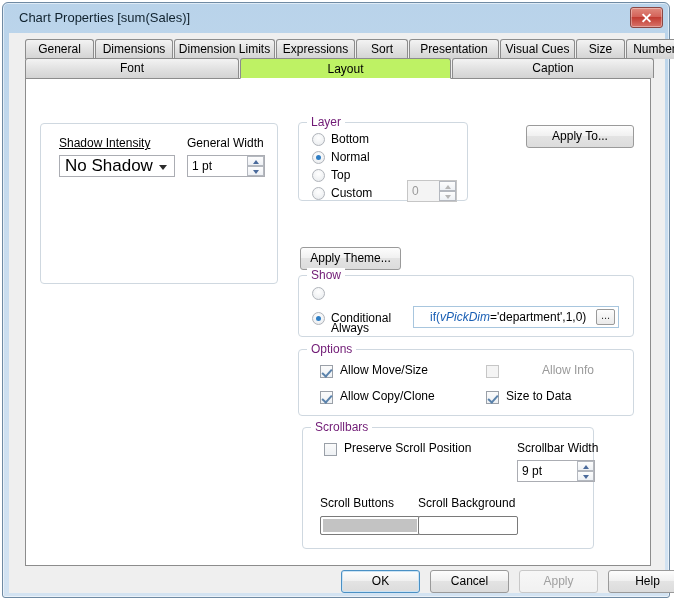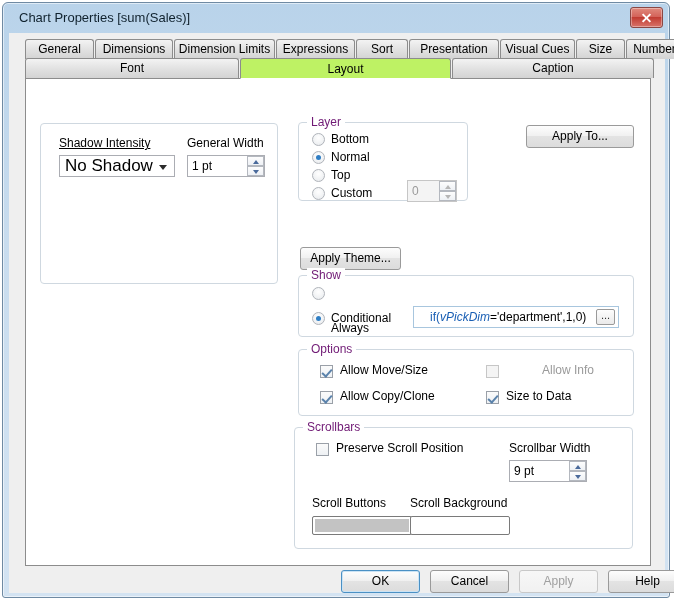--- a/index.html
+++ b/index.html
@@ -422,21 +422,21 @@
         <span class="check disabled" style="left:187px; top:15px;"></span>
         <span class="lbl disabled" style="left:207px; top:13px;margin-left:36px;">Allow Info</span>
 
         <span class="check checked" style="left:21px;  top:41px;"></span>
         <span class="lbl" style="left:41px;  top:39px;">Allow Copy/Clone</span>
 
         <span class="check checked" style="left:187px; top:41px;"></span>
         <span class="lbl" style="left:207px; top:39px;">Size to Data</span>
       </div>
 
-      <div class="group" style="left:268px; top:348px; width:339px; height:122px;">
+      <div class="group" style="left:276px; top:348px; width:292px; height:122px;">
         <span class="group-title">Scrollbars</span>
 
         <span class="check" style="left:21px; top:15px;"></span>
         <span class="lbl" style="left:41px; top:13px;">Preserve Scroll Position</span>
 
         <span class="lbl" style="left:214px; top:13px;">Scrollbar Width</span>
         <div class="textbox" style="left:214px; top:32px; width:78px;">
           <span>9 pt</span>
           <span class="spin">
             <span class="up"></span>

